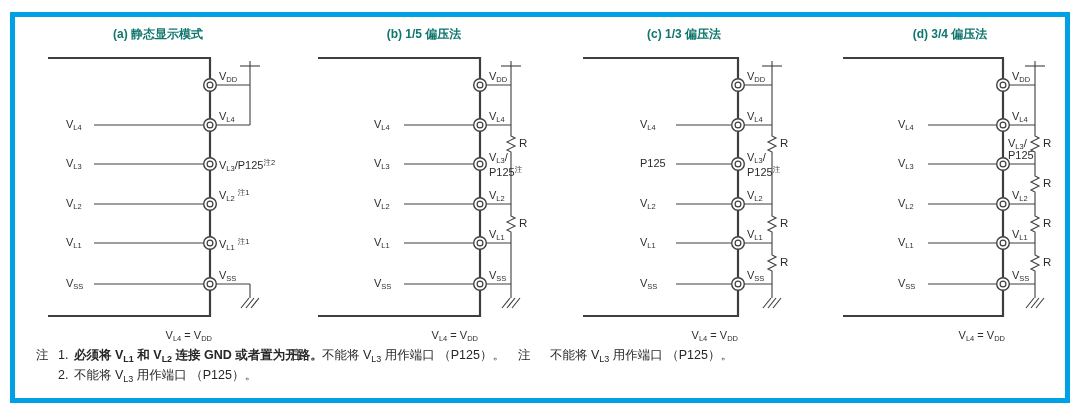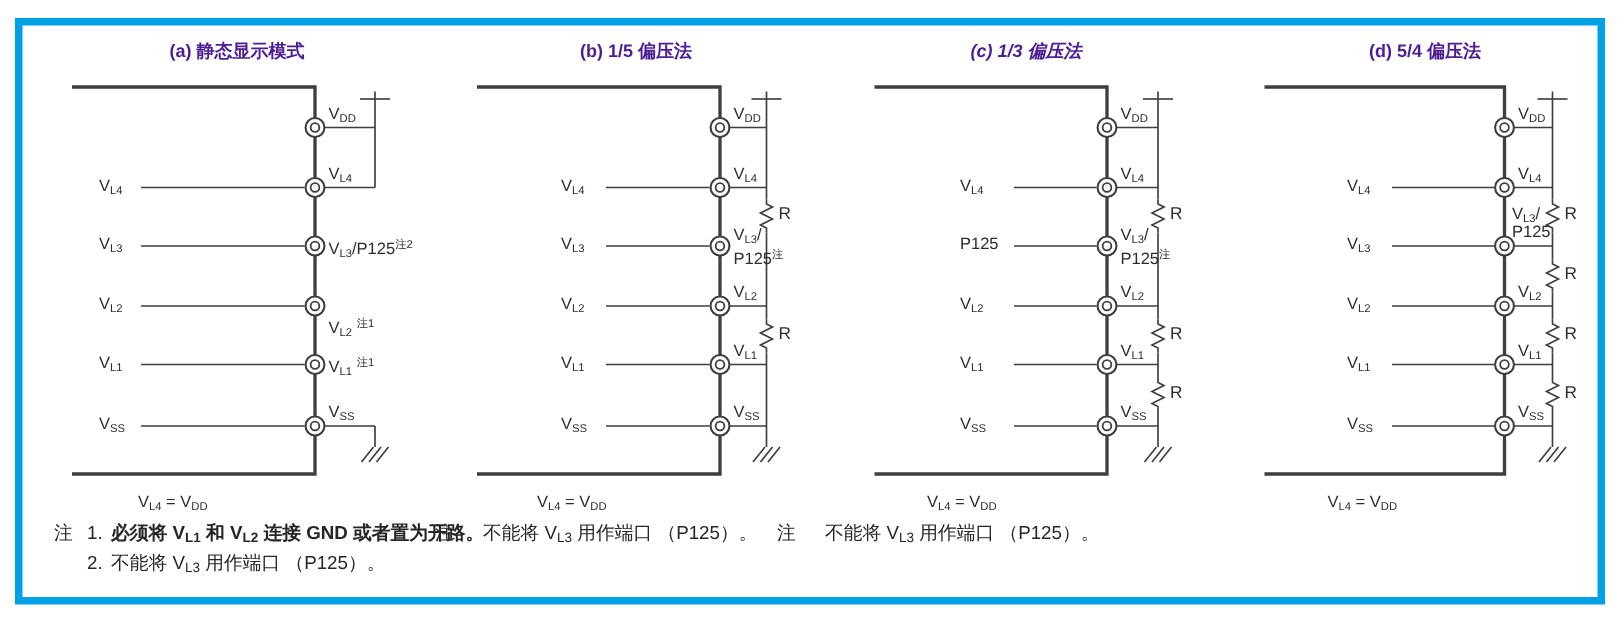--- a/index.html
+++ b/index.html
@@ -6,22 +6,22 @@
   body{width:1080px;height:418px;position:relative;font-family:"Liberation Sans",sans-serif;overflow:hidden;}
   .frame{position:absolute;left:10px;top:12px;width:1050px;height:381px;border:5px solid #00A1E4;background:#fff;}
   svg.circuit{position:absolute;left:0;top:0;}
   .chip{fill:none;stroke:#3E3E3E;stroke-width:2.2;}
   .w{fill:none;stroke:#3E3E3E;stroke-width:1.1;}
   .term-o{fill:#fff;stroke:#3E3E3E;stroke-width:1.4;}
   .term-i{fill:#fff;stroke:#3E3E3E;stroke-width:1.2;}
   .lbl{position:absolute;font-size:11px;color:#2c2c2c;white-space:nowrap;line-height:12px;}
   .lbl sub{font-size:7.5px;vertical-align:-2px;}
   .lbl sup{font-size:7.5px;vertical-align:4px;}
-  .title{position:absolute;font-size:12px;font-weight:bold;color:#4c1d95;text-align:center;white-space:nowrap;width:200px;}
-  .cap{text-align:left;width:120px;}
+  .title{position:absolute;font-size:12px;font-weight:bold;color:#0f766e;text-align:center;white-space:nowrap;width:200px;}
+  .cap{text-align:right;width:120px;}
   .note{position:absolute;font-size:12.5px;color:#262626;white-space:nowrap;line-height:15px;}
   .note sub{font-size:9px;vertical-align:-2.5px;}
   .rlbl{position:absolute;font-size:11.5px;color:#2c2c2c;line-height:12px;}
 </style>
 </head>
 <body>
 
 <div class="frame"></div>
 
 <svg class="circuit" width="1080" height="418" viewBox="0 0 1080 418">
@@ -131,21 +131,21 @@
 <div>
   <div class="title" style="left:58px;top:26px;">(a) 静态显示模式</div>
   <div class="lbl" style="left:66px;top:118px;"><span>V</span><sub>L4</sub></div>
   <div class="lbl" style="left:66px;top:157px;"><span>V</span><sub>L3</sub></div>
   <div class="lbl" style="left:66px;top:197px;"><span>V</span><sub>L2</sub></div>
   <div class="lbl" style="left:66px;top:236px;"><span>V</span><sub>L1</sub></div>
   <div class="lbl" style="left:66px;top:277px;"><span>V</span><sub>SS</sub></div>
   <div class="lbl" style="left:219px;top:70px;"><span>V</span><sub>DD</sub></div>
   <div class="lbl" style="left:219px;top:110px;"><span>V</span><sub>L4</sub></div>
   <div class="lbl" style="left:219px;top:157px;"><span>V</span><sub>L3</sub><span>/P125</span><sup>注2</sup></div>
-  <div class="lbl" style="left:219px;top:210px;"><span>V</span><sub>L2</sub><span> </span><sup>注1</sup></div>
+  <div class="lbl" style="left:219px;top:187px;"><span>V</span><sub>L2</sub><span> </span><sup>注1</sup></div>
   <div class="lbl" style="left:219px;top:236px;"><span>V</span><sub>L1</sub><span> </span><sup>注1</sup></div>
   <div class="lbl" style="left:219px;top:269px;"><span>V</span><sub>SS</sub></div>
   <div class="lbl cap" style="left:92px;top:329px;"><span>V</span><sub>L4</sub><span> = V</span><sub>DD</sub></div>
 </div>
 
 <div>
   <div class="title" style="left:324px;top:26px;">(b) 1/5 偏压法</div>
   <div class="lbl" style="left:374px;top:118px;"><span>V</span><sub>L4</sub></div>
   <div class="lbl" style="left:374px;top:157px;"><span>V</span><sub>L3</sub></div>
   <div class="lbl" style="left:374px;top:197px;"><span>V</span><sub>L2</sub></div>
@@ -157,41 +157,41 @@
   <div class="lbl" style="left:489px;top:164px;"><span>P125</span><sup>注</sup></div>
   <div class="lbl" style="left:489px;top:189px;"><span>V</span><sub>L2</sub></div>
   <div class="lbl" style="left:489px;top:228px;"><span>V</span><sub>L1</sub></div>
   <div class="lbl" style="left:489px;top:269px;"><span>V</span><sub>SS</sub></div>
   <div class="rlbl" style="left:519px;top:137px;">R</div>
   <div class="rlbl" style="left:519px;top:217px;">R</div>
   <div class="lbl cap" style="left:358px;top:329px;"><span>V</span><sub>L4</sub><span> = V</span><sub>DD</sub></div>
 </div>
 
 <div>
-  <div class="title" style="left:584px;top:26px;font-style:italic;">(c) 1/3 偏压法</div>
+  <div class="title" style="left:584px;top:26px;">(c) 1/3 偏压法</div>
   <div class="lbl" style="left:640px;top:118px;"><span>V</span><sub>L4</sub></div>
   <div class="lbl" style="left:640px;top:157px;"><span>P125</span></div>
   <div class="lbl" style="left:640px;top:197px;"><span>V</span><sub>L2</sub></div>
   <div class="lbl" style="left:640px;top:236px;"><span>V</span><sub>L1</sub></div>
   <div class="lbl" style="left:640px;top:277px;"><span>V</span><sub>SS</sub></div>
   <div class="lbl" style="left:747px;top:70px;"><span>V</span><sub>DD</sub></div>
   <div class="lbl" style="left:747px;top:110px;"><span>V</span><sub>L4</sub></div>
   <div class="lbl" style="left:747px;top:151px;"><span>V</span><sub>L3</sub><span>/</span></div>
   <div class="lbl" style="left:747px;top:164px;"><span>P125</span><sup>注</sup></div>
   <div class="lbl" style="left:747px;top:189px;"><span>V</span><sub>L2</sub></div>
   <div class="lbl" style="left:747px;top:228px;"><span>V</span><sub>L1</sub></div>
   <div class="lbl" style="left:747px;top:269px;"><span>V</span><sub>SS</sub></div>
   <div class="rlbl" style="left:780px;top:137px;">R</div>
   <div class="rlbl" style="left:780px;top:217px;">R</div>
   <div class="rlbl" style="left:780px;top:256px;">R</div>
   <div class="lbl cap" style="left:618px;top:329px;"><span>V</span><sub>L4</sub><span> = V</span><sub>DD</sub></div>
 </div>
 
 <div>
-  <div class="title" style="left:850px;top:26px;">(d) 5/4 偏压法</div>
+  <div class="title" style="left:850px;top:26px;">(d) 3/4 偏压法</div>
   <div class="lbl" style="left:898px;top:118px;"><span>V</span><sub>L4</sub></div>
   <div class="lbl" style="left:898px;top:157px;"><span>V</span><sub>L3</sub></div>
   <div class="lbl" style="left:898px;top:197px;"><span>V</span><sub>L2</sub></div>
   <div class="lbl" style="left:898px;top:236px;"><span>V</span><sub>L1</sub></div>
   <div class="lbl" style="left:898px;top:277px;"><span>V</span><sub>SS</sub></div>
   <div class="lbl" style="left:1012px;top:70px;"><span>V</span><sub>DD</sub></div>
   <div class="lbl" style="left:1012px;top:110px;"><span>V</span><sub>L4</sub></div>
   <div class="lbl" style="left:1008px;top:137px;"><span>V</span><sub>L3</sub><span>/</span></div>
   <div class="lbl" style="left:1008px;top:149px;"><span>P125</span></div>
   <div class="lbl" style="left:1012px;top:189px;"><span>V</span><sub>L2</sub></div>

